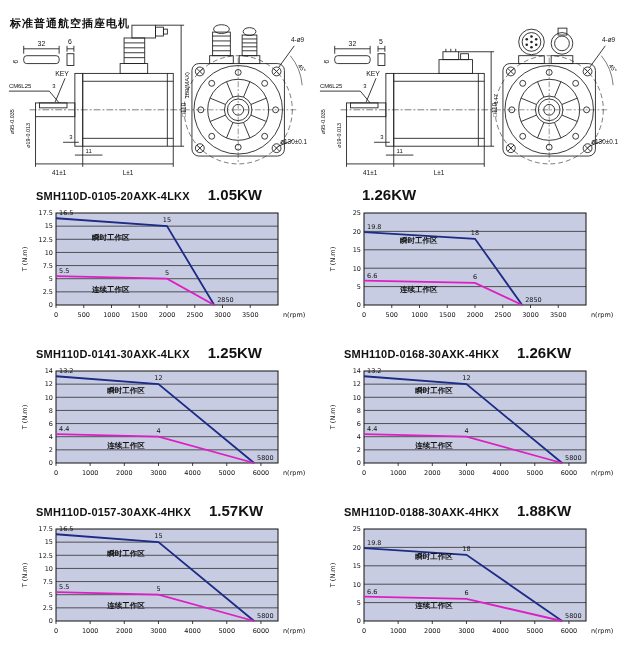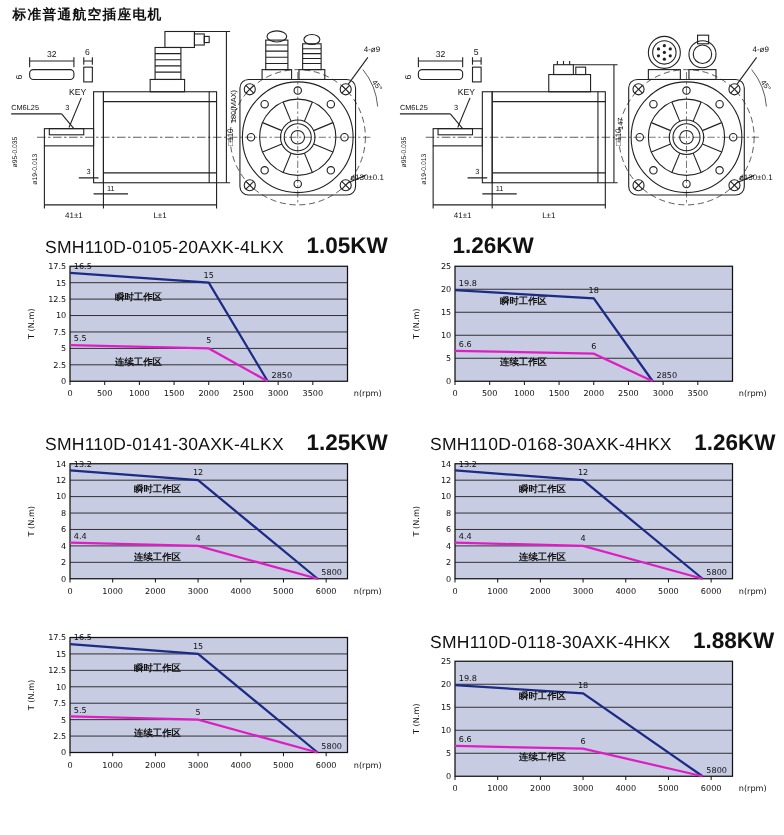--- a/index.html
+++ b/index.html
@@ -1,27 +1,27 @@
 <!DOCTYPE html>
 <html><head>
 <meta charset="utf-8">
 <style>
   html,body{margin:0;padding:0;background:#fff;}
   .page{position:relative;width:627px;height:668px;background:#ffffff;overflow:hidden;
         font-family:"Liberation Sans","DejaVu Sans",sans-serif;color:#111;}
   .drawings-row{display:flex;gap:6px;padding:4px 0 0 6px;}
   .drawing{position:relative;width:305px;height:176px;margin:0;}
-  .drawing-title{position:absolute;left:4px;top:0;font-size:11px;font-weight:bold;letter-spacing:1px;}
+  .drawing-title{position:absolute;left:4px;top:12px;font-size:11px;font-weight:bold;letter-spacing:1px;}
   .drawing svg{position:absolute;left:0;top:12px;}
   .charts-grid{display:grid;grid-template-columns:repeat(2,296px);column-gap:12px;row-gap:13px;
                padding-left:20px;margin-top:6px;}
   .chart-block{width:296px;}
   .chart-header{display:flex;align-items:baseline;padding-left:16px;height:18px;margin-bottom:1px;}
-  .chart-model{font-size:14px;font-weight:normal;letter-spacing:0.2px;}
-  .chart-power{font-size:18px;font-weight:bold;margin-left:18px;}
+  .chart-model{font-size:11px;font-weight:bold;letter-spacing:0.2px;}
+  .chart-power{font-size:15px;font-weight:bold;margin-left:18px;}
   .plot{width:292px;height:126px;}
   svg text{user-select:none;}
 </style>
 </head>
 <body>
 
 <div class="page">
 
   <div class="drawings-row">
 
@@ -465,20 +465,24 @@
             <text x="138.46153846153845" y="17.14285714285714" text-anchor="middle" font-size="6.5" fill="#111111">12</text>
             <text x="39" y="68.08571428571429" text-anchor="start" font-size="6.5" fill="#111111">4.4</text>
             <text x="138.46153846153845" y="69.71428571428572" text-anchor="middle" font-size="6.5" fill="#111111">4</text>
             <text x="237.09230769230768" y="97" text-anchor="start" font-size="6.5" fill="#111111">5800</text>
             <text x="87.23076923076923" y="30.34285714285714" font-size="7.5" font-weight="bold" fill="#111111">瞬时工作区</text>
             <text x="87.23076923076923" y="84.88571428571429" font-size="7.5" font-weight="bold" fill="#111111">连续工作区</text>
           </svg></div>
     </section>
 
     <section class="chart-block">
+      <header class="chart-header">
+        <span class="chart-model">SMH110D-0157-30AXK-4HKX</span>
+        <span class="chart-power">1.57KW</span>
+      </header>
       <div class="plot"><svg width="292" height="126" viewBox="0 0 292 126" font-family="DejaVu Sans, Liberation Sans, sans-serif">
             <rect x="36" y="8" width="222" height="92" fill="#c7cce2" stroke="#111111" stroke-width="1"></rect>
             <text x="33" y="102.3" text-anchor="end" font-size="6.5" fill="#111111">0</text>
             <line x1="36" y1="86.85714285714286" x2="258" y2="86.85714285714286" stroke="#1a1a1a" stroke-width="0.7"></line>
             <text x="33" y="89.15714285714286" text-anchor="end" font-size="6.5" fill="#111111">2.5</text>
             <line x1="36" y1="73.71428571428572" x2="258" y2="73.71428571428572" stroke="#1a1a1a" stroke-width="0.7"></line>
             <text x="33" y="76.01428571428572" text-anchor="end" font-size="6.5" fill="#111111">5</text>
             <line x1="36" y1="60.57142857142857" x2="258" y2="60.57142857142857" stroke="#1a1a1a" stroke-width="0.7"></line>
             <text x="33" y="62.87142857142857" text-anchor="end" font-size="6.5" fill="#111111">7.5</text>
             <line x1="36" y1="47.42857142857143" x2="258" y2="47.42857142857143" stroke="#1a1a1a" stroke-width="0.7"></line>
@@ -511,21 +515,21 @@
             <text x="39" y="68.08571428571429" text-anchor="start" font-size="6.5" fill="#111111">5.5</text>
             <text x="138.46153846153845" y="69.71428571428572" text-anchor="middle" font-size="6.5" fill="#111111">5</text>
             <text x="237.09230769230768" y="97" text-anchor="start" font-size="6.5" fill="#111111">5800</text>
             <text x="87.23076923076923" y="34.81142857142858" font-size="7.5" font-weight="bold" fill="#111111">瞬时工作区</text>
             <text x="87.23076923076923" y="86.85714285714286" font-size="7.5" font-weight="bold" fill="#111111">连续工作区</text>
           </svg></div>
     </section>
 
     <section class="chart-block">
       <header class="chart-header">
-        <span class="chart-model">SMH110D-0118-30AXK-4HKX</span>
+        <span class="chart-model">SMH110D-0188-30AXK-4HKX</span>
         <span class="chart-power">1.88KW</span>
       </header>
       <div class="plot"><svg width="292" height="126" viewBox="0 0 292 126" font-family="DejaVu Sans, Liberation Sans, sans-serif">
             <rect x="36" y="8" width="222" height="92" fill="#c7cce2" stroke="#111111" stroke-width="1"></rect>
             <text x="33" y="102.3" text-anchor="end" font-size="6.5" fill="#111111">0</text>
             <line x1="36" y1="81.6" x2="258" y2="81.6" stroke="#1a1a1a" stroke-width="0.7"></line>
             <text x="33" y="83.89999999999999" text-anchor="end" font-size="6.5" fill="#111111">5</text>
             <line x1="36" y1="63.2" x2="258" y2="63.2" stroke="#1a1a1a" stroke-width="0.7"></line>
             <text x="33" y="65.5" text-anchor="end" font-size="6.5" fill="#111111">10</text>
             <line x1="36" y1="44.8" x2="258" y2="44.8" stroke="#1a1a1a" stroke-width="0.7"></line>

